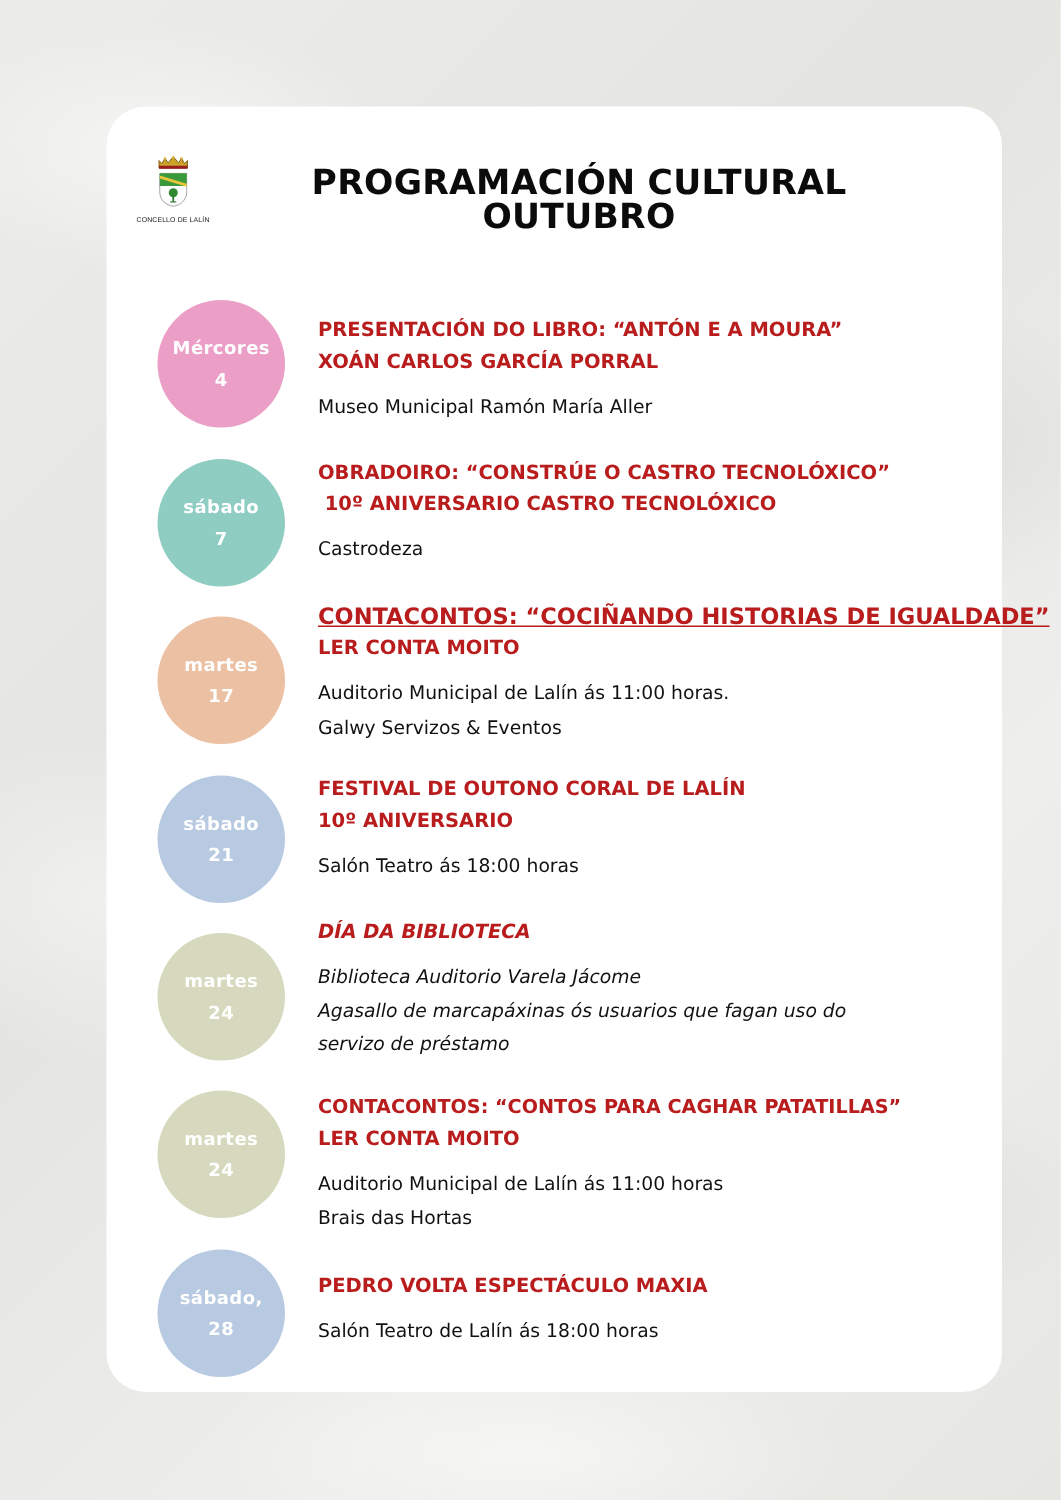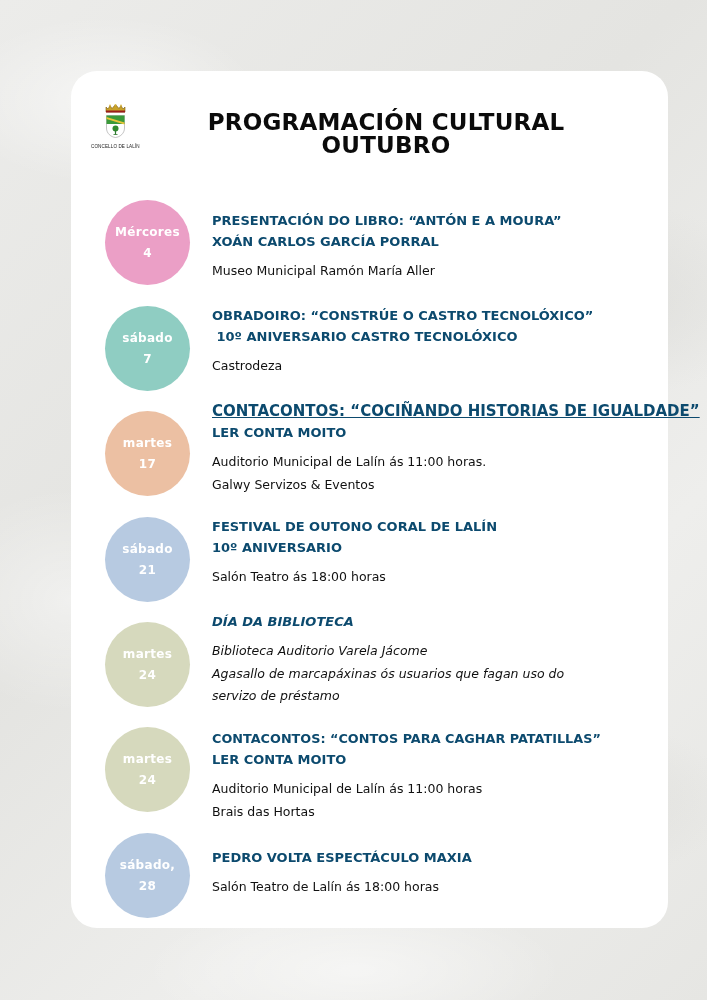--- a/index.html
+++ b/index.html
@@ -110,21 +110,21 @@
     .event-text {
       position: absolute;
       left: 107px;
       width: 430px;
     }
     .event-title {
       font-family: "DejaVu Sans", sans-serif;
       font-weight: bold;
       font-size: 13px;
       line-height: 21px;
-      color: #0c4a6e;
+      color: #b91c1c;
       white-space: nowrap;
       letter-spacing: 0;
     }
     .event-details {
       margin-top: 8px;
     }
     .event-detail {
       font-family: "DejaVu Sans", sans-serif;
       font-weight: normal;
       font-size: 12.5px;

